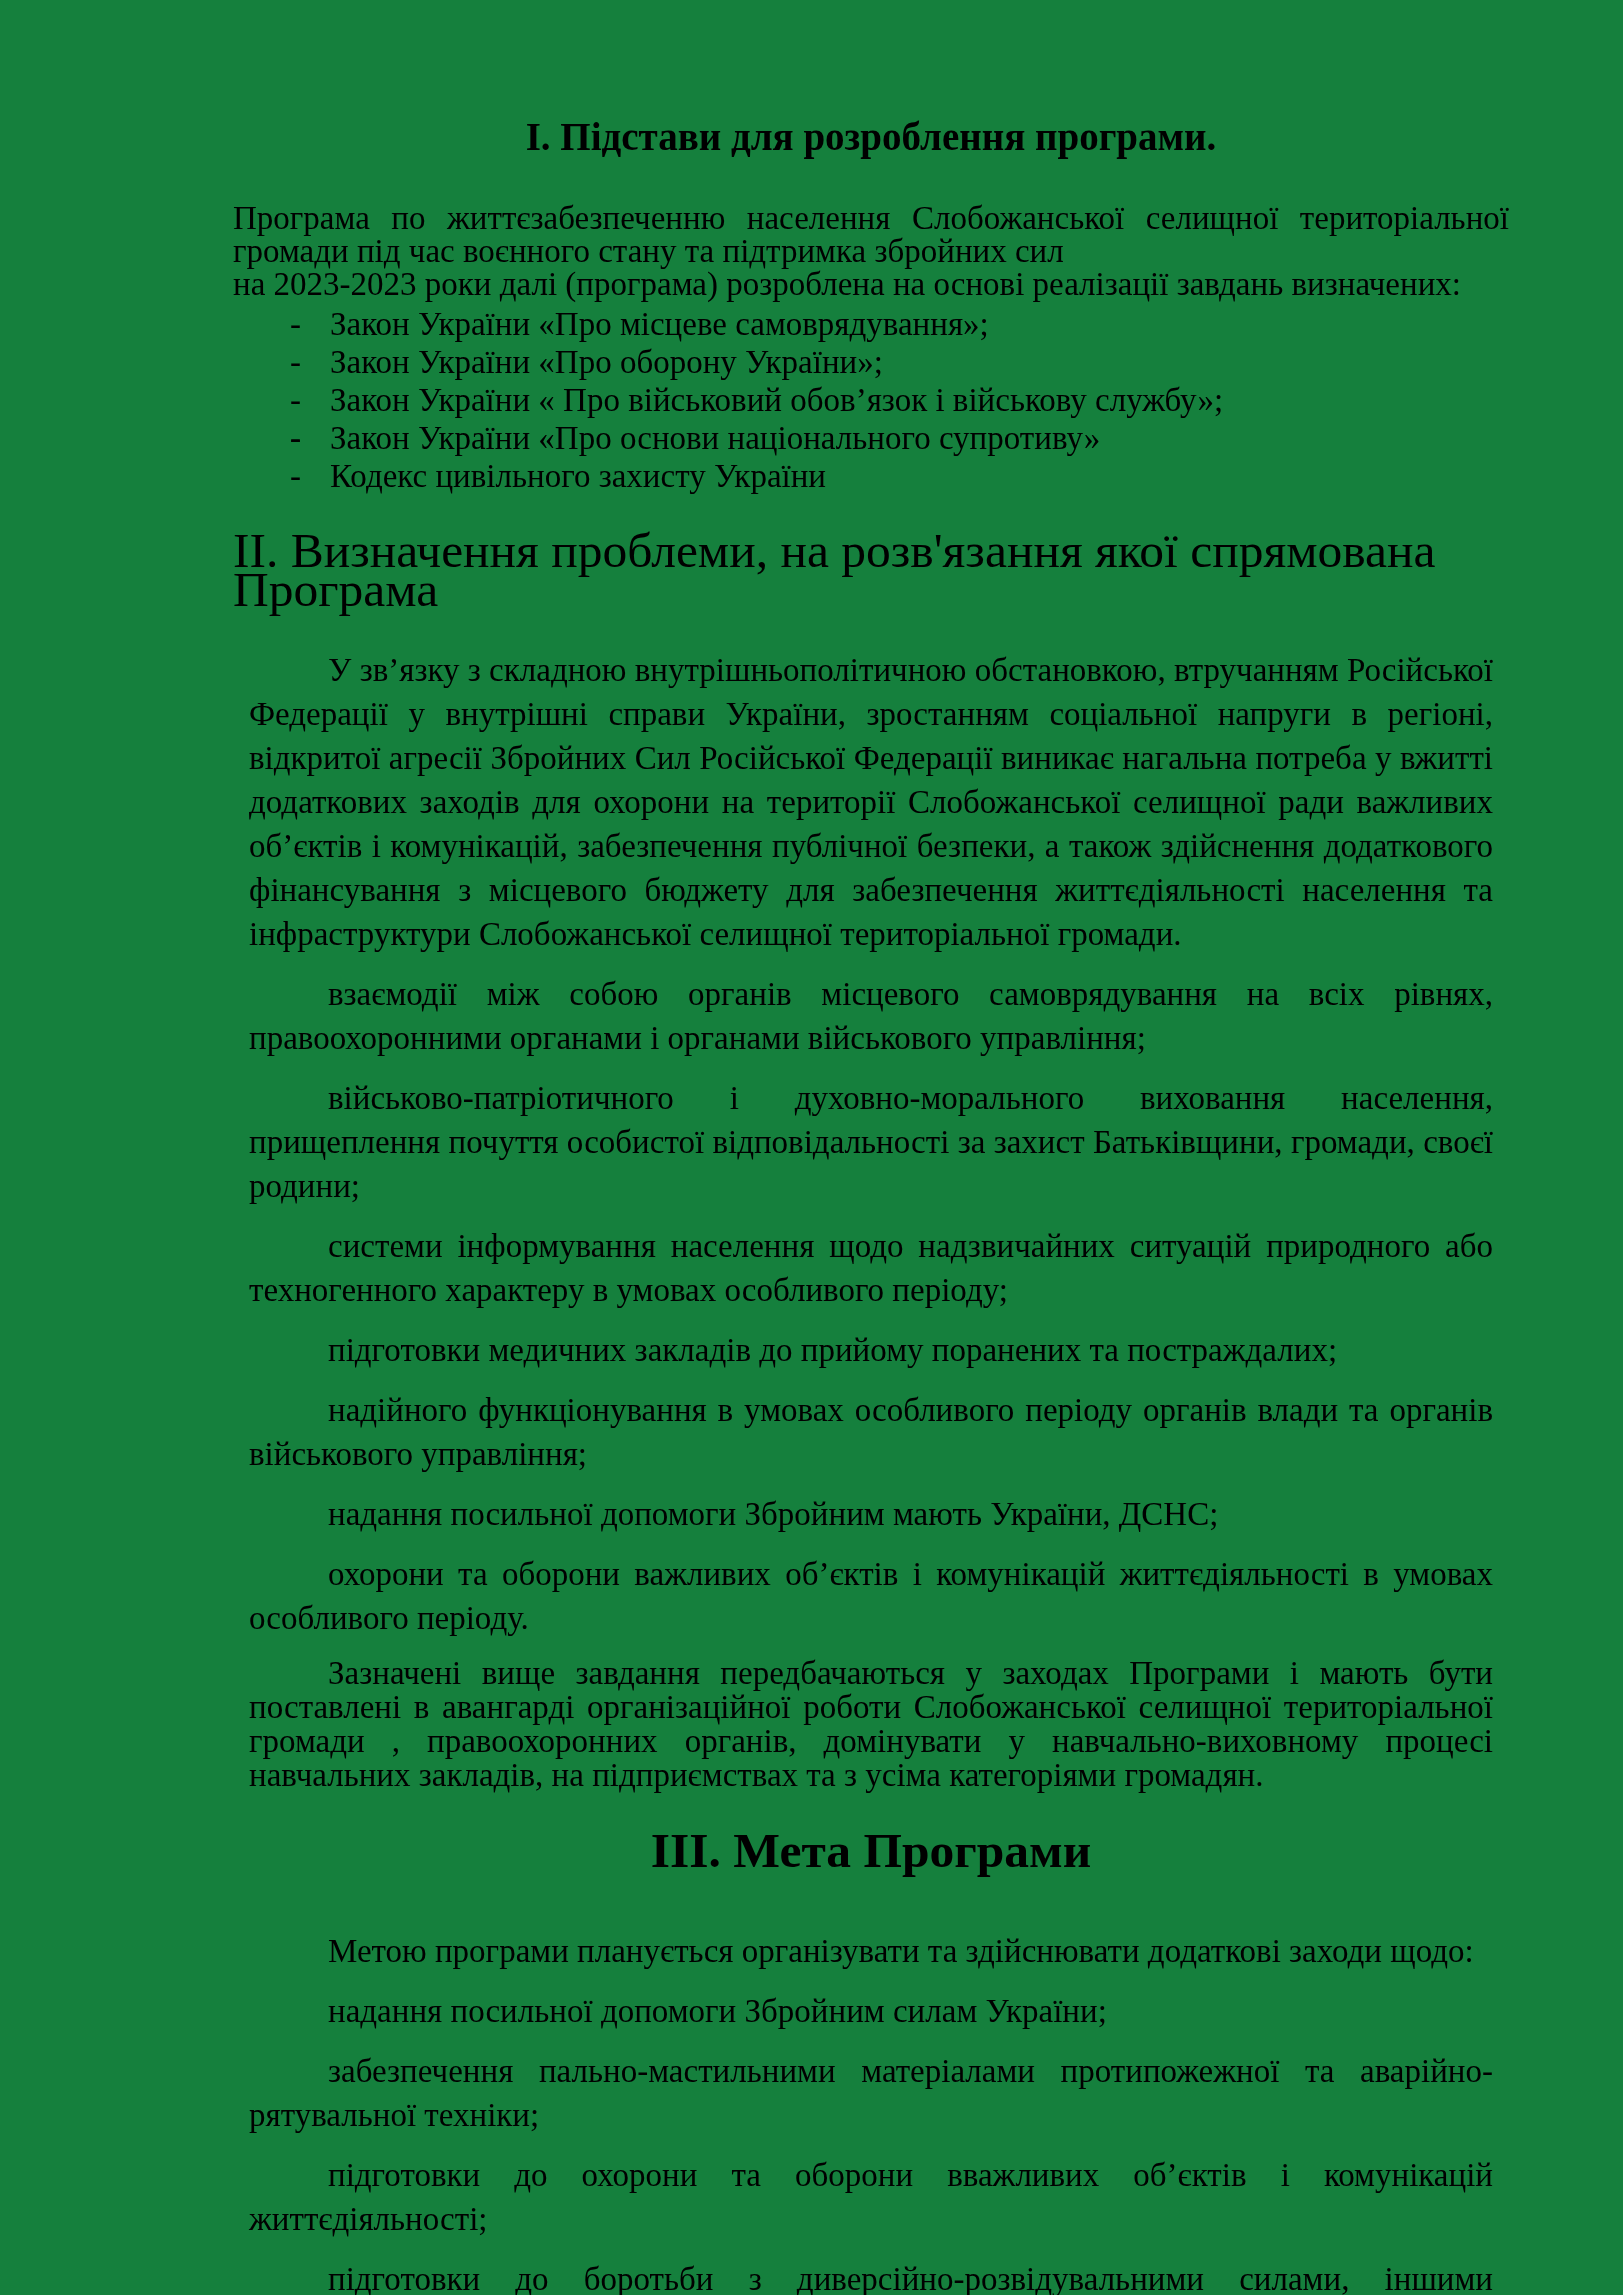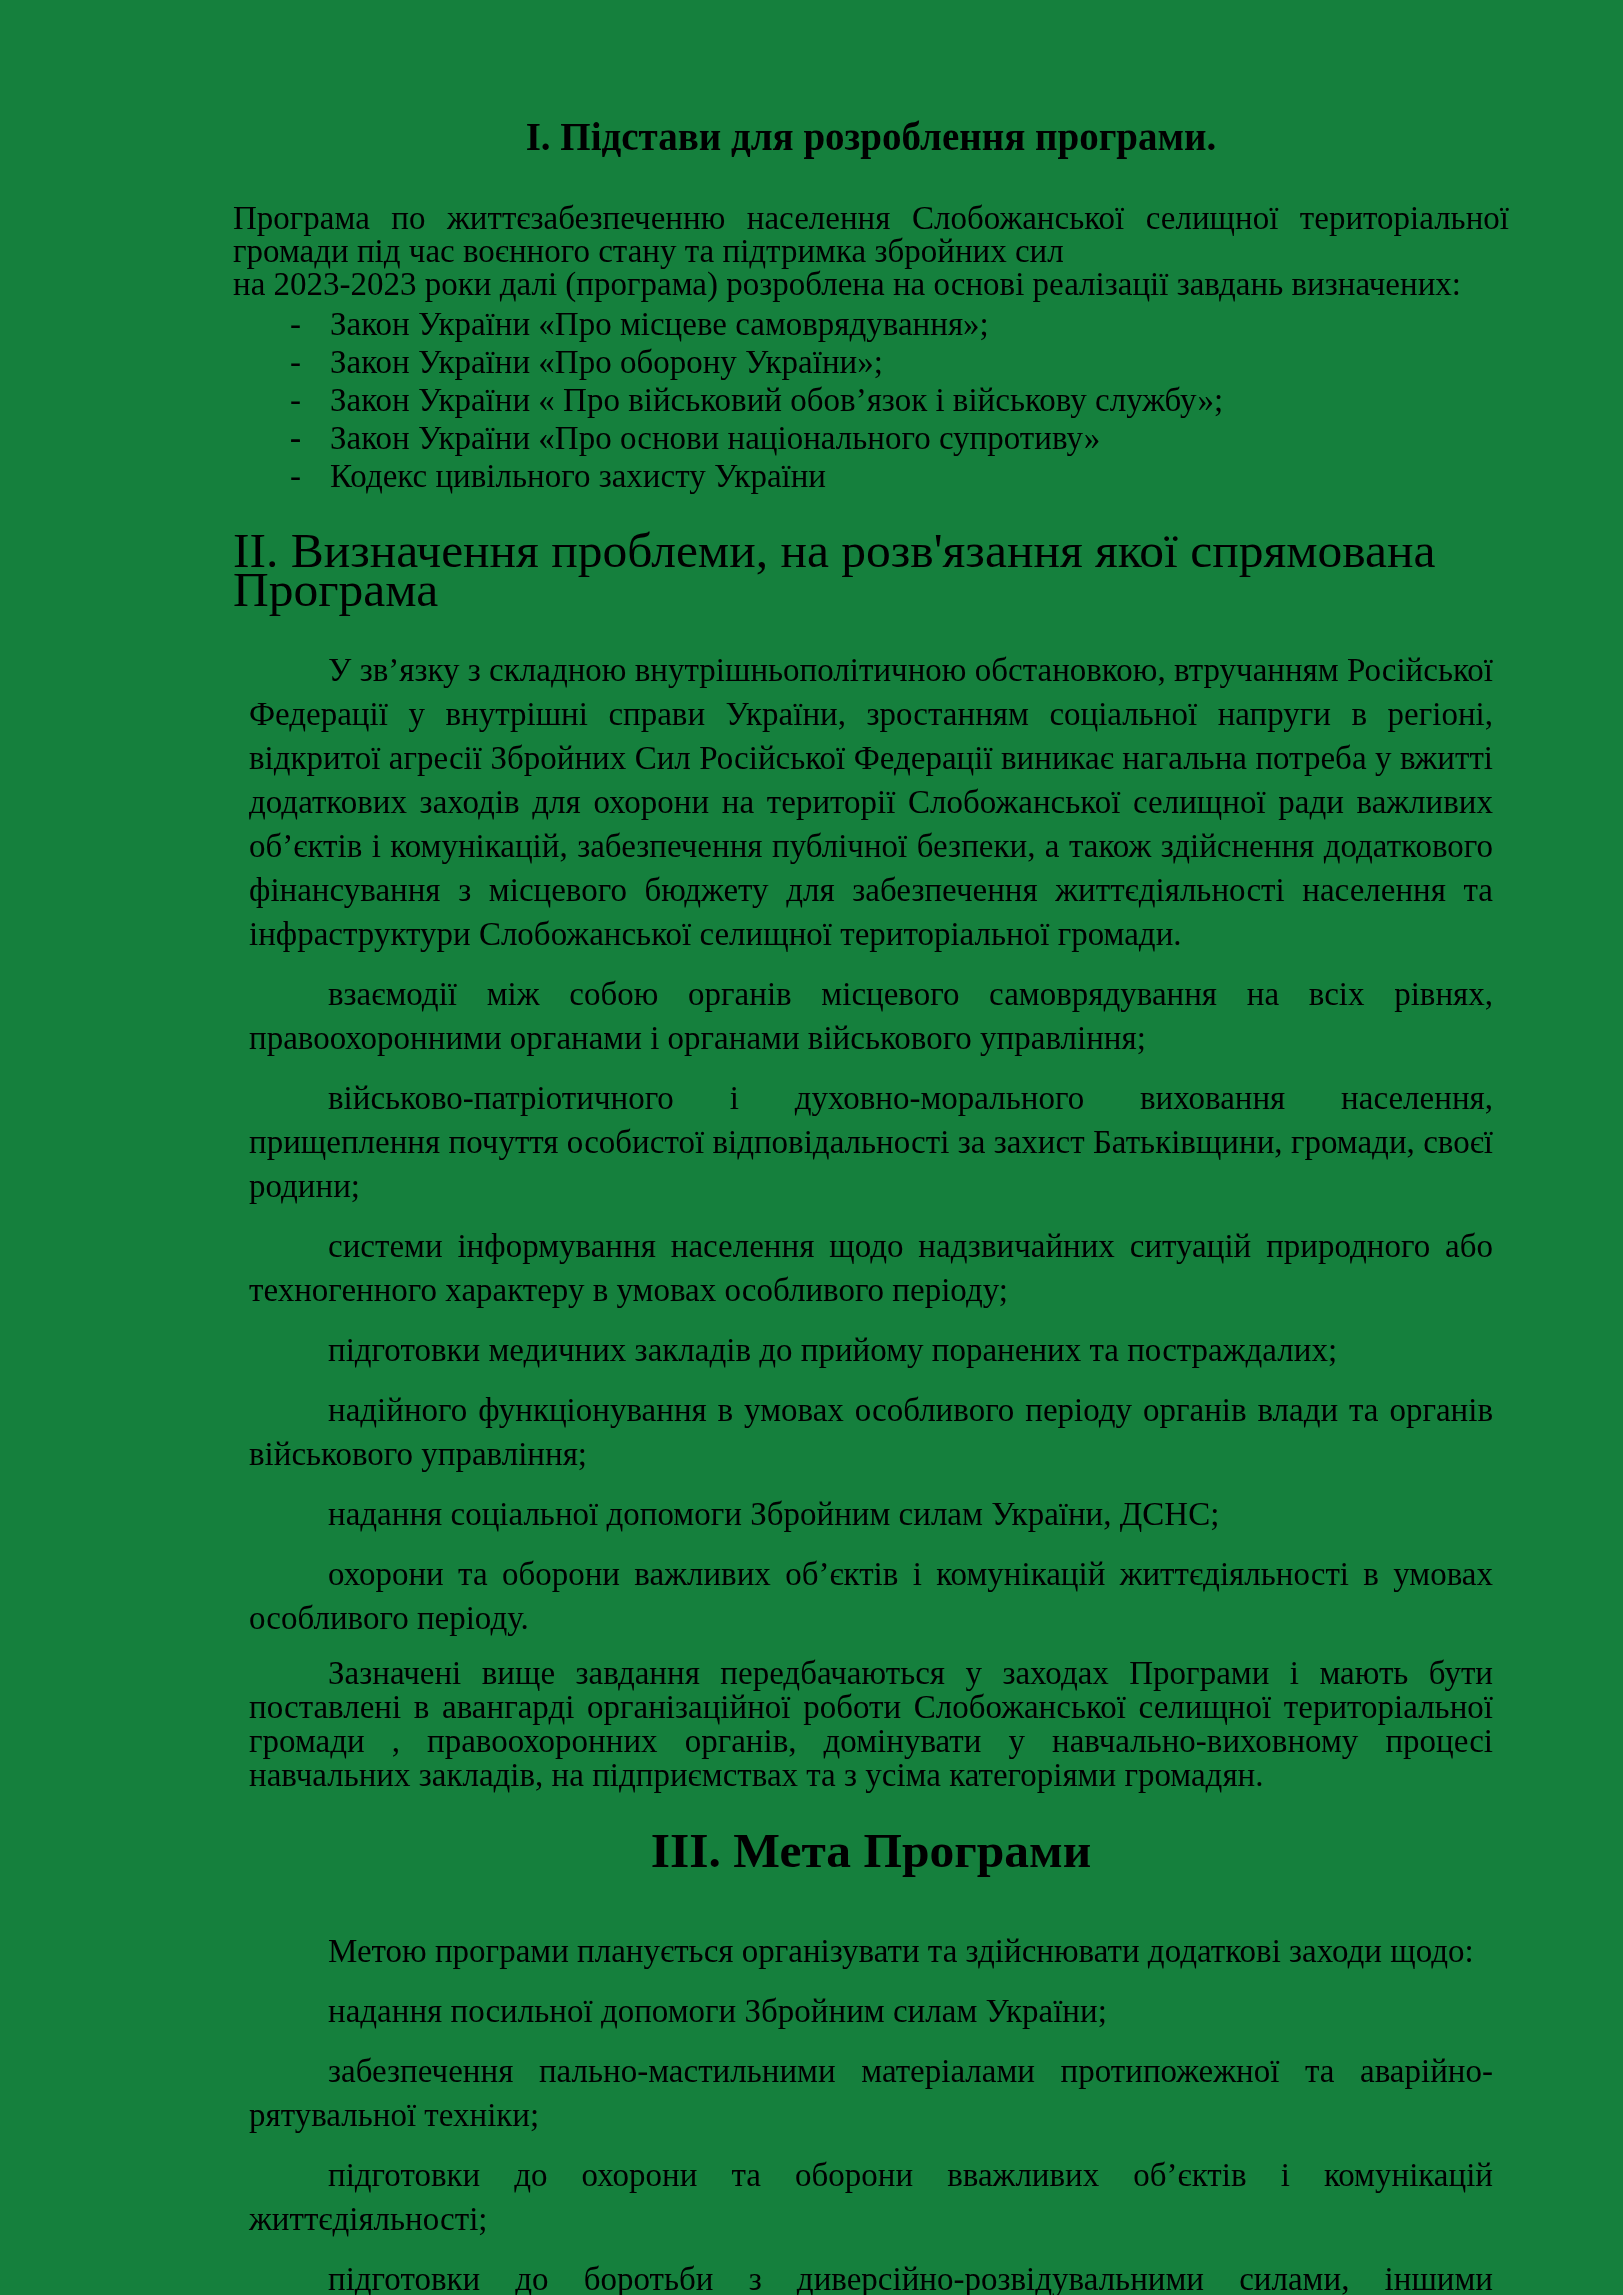--- a/index.html
+++ b/index.html
@@ -53,21 +53,21 @@
 
     <h2 class="h2-plain">II. Визначення проблеми, на розв'язання якої спрямована Програма</h2>
 
     <div>
       <p class="para">У зв’язку з складною внутрішньополітичною обстановкою, втручанням Російської Федерації у внутрішні справи України, зростанням соціальної напруги в регіоні, відкритої агресії Збройних Сил Російської Федерації виникає нагальна потреба у вжитті додаткових заходів для охорони на території Слобожанської селищної ради важливих об’єктів і комунікацій, забезпечення публічної безпеки, а також здійснення додаткового фінансування з місцевого бюджету для забезпечення життєдіяльності населення та інфраструктури Слобожанської селищної територіальної громади.</p>
       <p class="para">взаємодії між собою органів місцевого самоврядування на всіх рівнях, правоохоронними органами і органами військового управління;</p>
       <p class="para">військово-патріотичного і духовно-морального виховання населення, прищеплення почуття особистої відповідальності за захист Батьківщини,  громади, своєї родини;</p>
       <p class="para">системи інформування населення щодо надзвичайних ситуацій природного або техногенного характеру в умовах особливого періоду;</p>
       <p class="para">підготовки медичних закладів до прийому поранених та постраждалих;</p>
       <p class="para">надійного функціонування в умовах особливого періоду органів влади та органів військового управління;</p>
-      <p class="para">надання соціальної допомоги Збройним силам України, ДСНС;</p>
+      <p class="para">надання посильної допомоги Збройним мають України, ДСНС;</p>
       <p class="para">охорони та оборони важливих об’єктів і комунікацій життєдіяльності в умовах особливого періоду.</p>
       <p class="para tight">Зазначені вище завдання передбачаються у заходах Програми і мають бути поставлені в авангарді організаційної роботи Слобожанської селищної територіальної громади , правоохоронних органів, домінувати у навчально-виховному процесі навчальних закладів, на підприємствах та з усіма категоріями громадян.</p>
     </div>
 
     <h2 class="h2-bold">III. Мета Програми</h2>
 
     <div>
       <p class="para">Метою програми планується організувати та здійснювати додаткові заходи щодо:</p>
       <p class="para">надання посильної допомоги Збройним силам України;</p>
       <p class="para">забезпечення пально-мастильними матеріалами протипожежної та аварійно-рятувальної техніки;</p>

